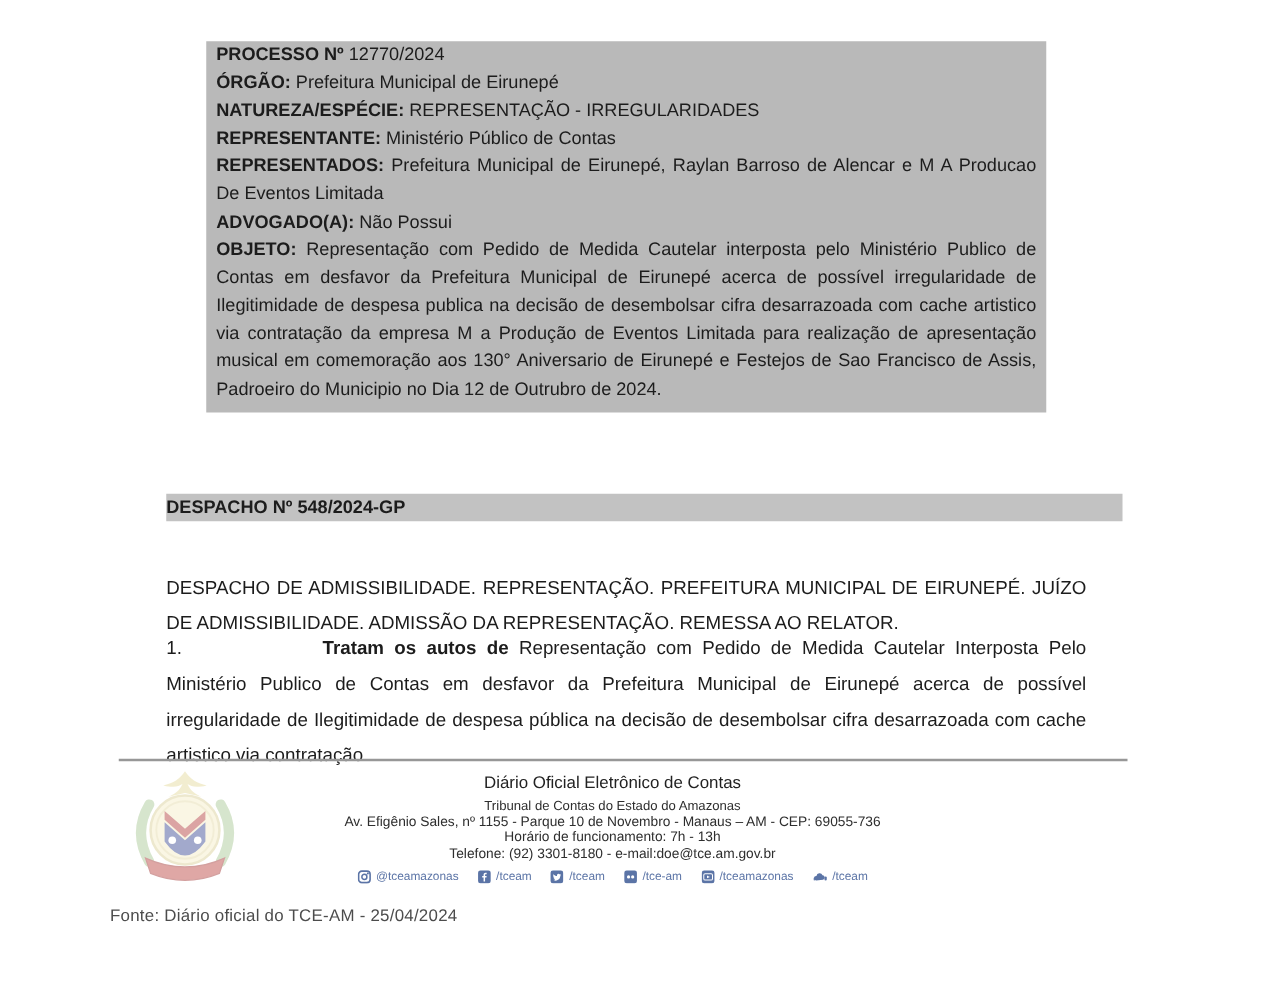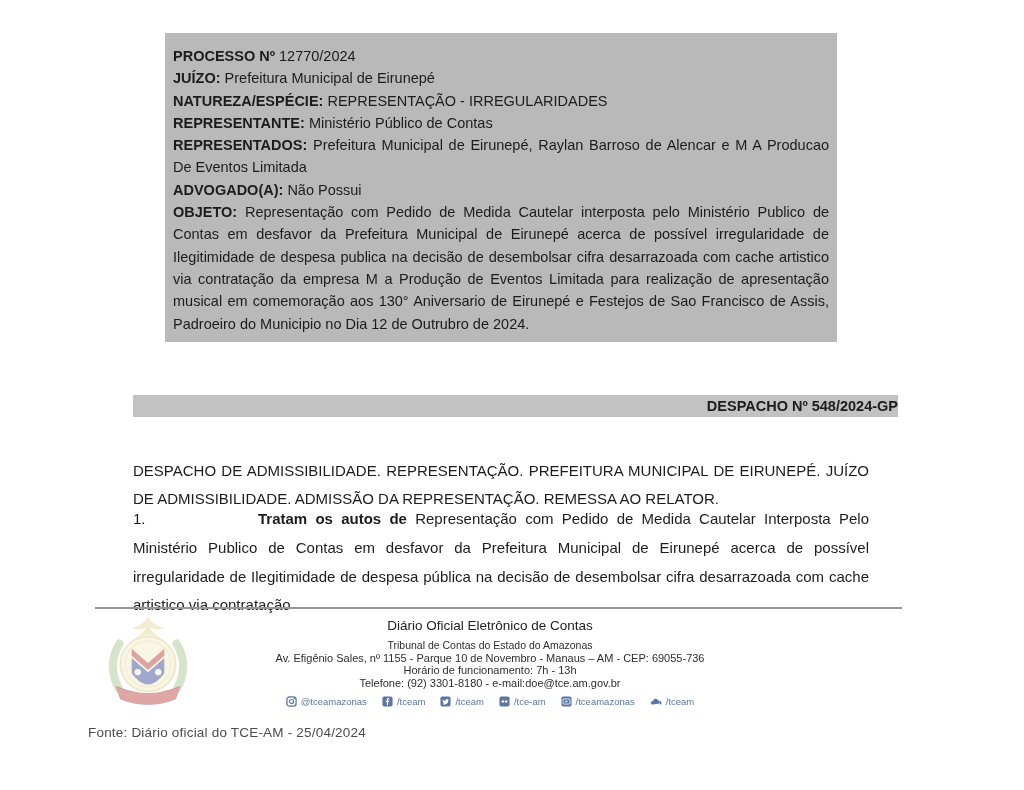--- a/index.html
+++ b/index.html
@@ -8,28 +8,28 @@
     --social-blue:#5b74a6;
     --divider-gray:#979797;
   }
   html,body{margin:0;padding:0;}
   body{
     width:1024px;height:790px;background:#ffffff;position:relative;
     font-family:"Liberation Sans", sans-serif;color:#1c1c1c;overflow:hidden;
   }
   .process-box{
     position:absolute;left:165px;top:33px;width:672px;box-sizing:border-box;
-    background:var(--box-gray);padding:12px 8px 7px 8px;
+    background:var(--box-gray);padding:0 8px 7px 8px;
     font-size:14.5px;line-height:22.3px;
   }
   .field{text-align:justify;}
   .lbl{font-weight:bold;}
   .despacho-bar{
     position:absolute;left:133px;top:395px;width:765px;height:22px;
-    background:var(--bar-gray);text-align:right;font-weight:bold;
+    background:var(--bar-gray);text-align:left;font-weight:bold;
     font-size:14.5px;line-height:22px;
   }
   .headnote{
     position:absolute;left:133px;top:457px;width:736px;
     font-size:15px;line-height:27.5px;text-align:justify;
   }
   .para1{
     position:absolute;left:133px;top:505px;width:736px;
     font-size:15px;line-height:28.8px;text-align:justify;
   }
@@ -53,21 +53,21 @@
   .social-item svg{display:block;}
   .caption{
     position:absolute;left:88px;top:725px;font-size:13.5px;color:#4c4c4c;letter-spacing:.2px;
   }
 </style>
 </head>
 <body>
 
 <div class="process-box">
   <div class="field"><span class="lbl">PROCESSO Nº</span> <span>12770/2024</span></div>
-  <div class="field"><span class="lbl">JUÍZO:</span> <span>Prefeitura Municipal de Eirunepé</span></div>
+  <div class="field"><span class="lbl">ÓRGÃO:</span> <span>Prefeitura Municipal de Eirunepé</span></div>
   <div class="field"><span class="lbl">NATUREZA/ESPÉCIE:</span> <span>REPRESENTAÇÃO - IRREGULARIDADES</span></div>
   <div class="field"><span class="lbl">REPRESENTANTE:</span> <span>Ministério Público de Contas</span></div>
   <div class="field"><span class="lbl">REPRESENTADOS:</span> <span>Prefeitura Municipal de Eirunepé, Raylan Barroso de Alencar e M A Producao De Eventos Limitada</span></div>
   <div class="field"><span class="lbl">ADVOGADO(A):</span> <span>Não Possui</span></div>
   <div class="field"><span class="lbl">OBJETO:</span> <span>Representação com Pedido de Medida Cautelar interposta pelo Ministério Publico de Contas em desfavor da Prefeitura Municipal de Eirunepé acerca de possível irregularidade de Ilegitimidade de despesa publica na decisão de desembolsar cifra desarrazoada com cache artistico via contratação da empresa M a Produção de Eventos Limitada para realização de apresentação musical em comemoração aos 130° Aniversario de Eirunepé e Festejos de Sao Francisco de Assis, Padroeiro do Municipio no Dia 12 de Outrubro de 2024.</span></div>
 </div>
 
 <div class="despacho-bar">
   <span>DESPACHO Nº 548/2024-GP</span>
 </div>

